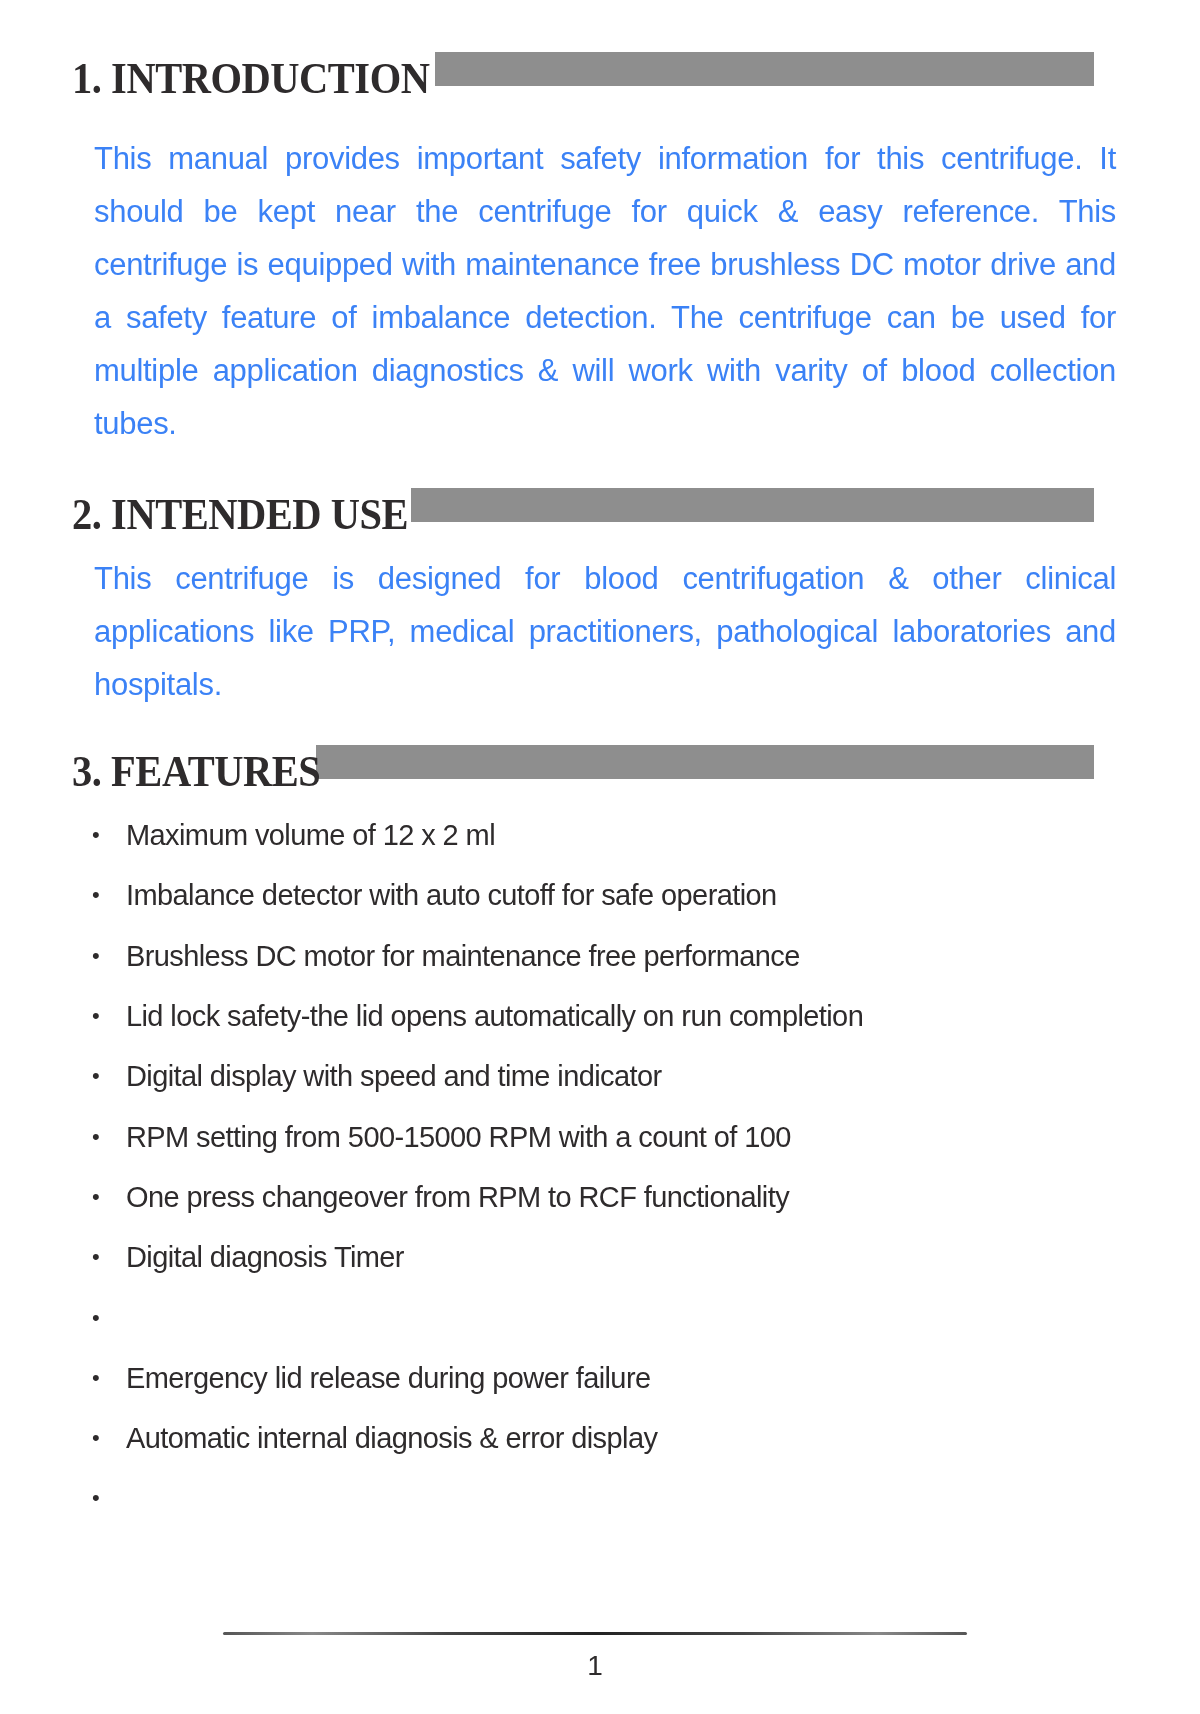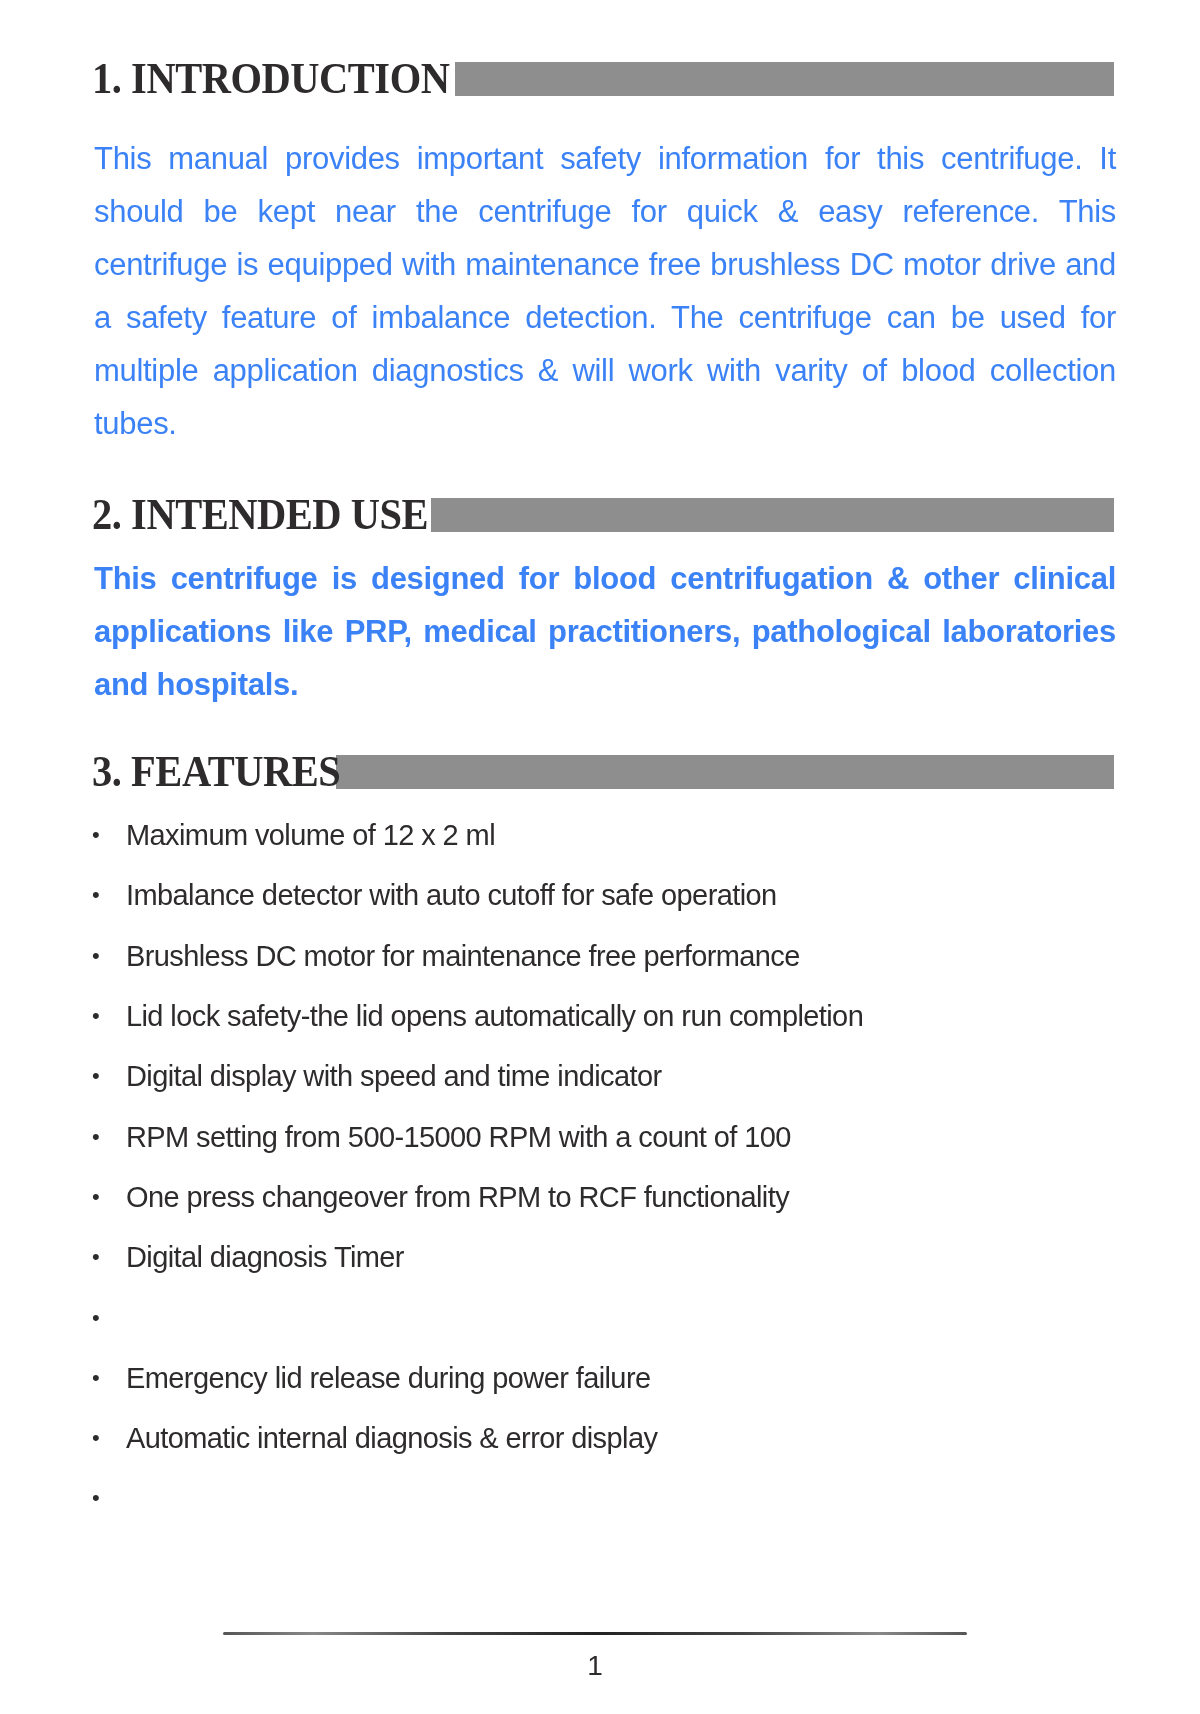--- a/index.html
+++ b/index.html
@@ -3,22 +3,22 @@
   <meta charset="utf-8">
   <style>
     html, body { margin: 0; padding: 0; background: #ffffff; }
     body {
       width: 1200px; height: 1714px; position: relative; overflow: hidden;
       color: #2e2b2c;
     }
     .page { position: absolute; left: 0; top: 0; width: 1200px; height: 1714px; }
 
     .section-heading {
-      position: absolute; left: 92px; width: 1022px;
-      display: flex; align-items: center; height: 54px;
+      position: absolute; left: 72px; width: 1022px;
+      display: flex; align-items: flex-start; height: 54px;
     }
     .section-heading .heading-text {
       font-family: "Liberation Serif", "DejaVu Serif", serif;
       font-weight: bold; font-size: 44px; letter-spacing: -0.5px;
       color: #2e2b2c; white-space: nowrap; line-height: 54px;
       transform: scaleX(0.92); transform-origin: left center;
       margin-right: -30px;
     }
     .section-heading .heading-bar {
       flex: 1; height: 34px; background: #8e8e8e; margin-left: 4px;
@@ -65,21 +65,21 @@
   <div class="section-heading" style="top:52px;">
     <span class="heading-text">1. INTRODUCTION</span>
     <span class="heading-bar"></span>
   </div>
   <p class="body-para" style="top:128px;">This manual provides important safety information for this centrifuge. It should be kept near the centrifuge for quick &amp; easy reference. This centrifuge is equipped with maintenance free brushless DC motor drive and a safety feature of imbalance detection. The centrifuge can be used for multiple application diagnostics &amp; will work with varity of blood collection tubes.</p>
 
   <div class="section-heading" style="top:488px;">
     <span class="heading-text">2. INTENDED USE</span>
     <span class="heading-bar"></span>
   </div>
-  <p class="body-para" style="top:548px;font-weight:bold;">This centrifuge is designed for blood centrifugation &amp; other clinical applications like PRP, medical practitioners, pathological laboratories and hospitals.</p>
+  <p class="body-para" style="top:548px;">This centrifuge is designed for blood centrifugation &amp; other clinical applications like PRP, medical practitioners, pathological laboratories and hospitals.</p>
 
   <div class="section-heading" style="top:745px;">
     <span class="heading-text">3. FEATURES</span>
     <span class="heading-bar"></span>
   </div>
 
   <ul class="feature-list">
     <li>
         <span class="bullet">•</span>
         <span>Maximum volume of 12 x 2 ml</span>

